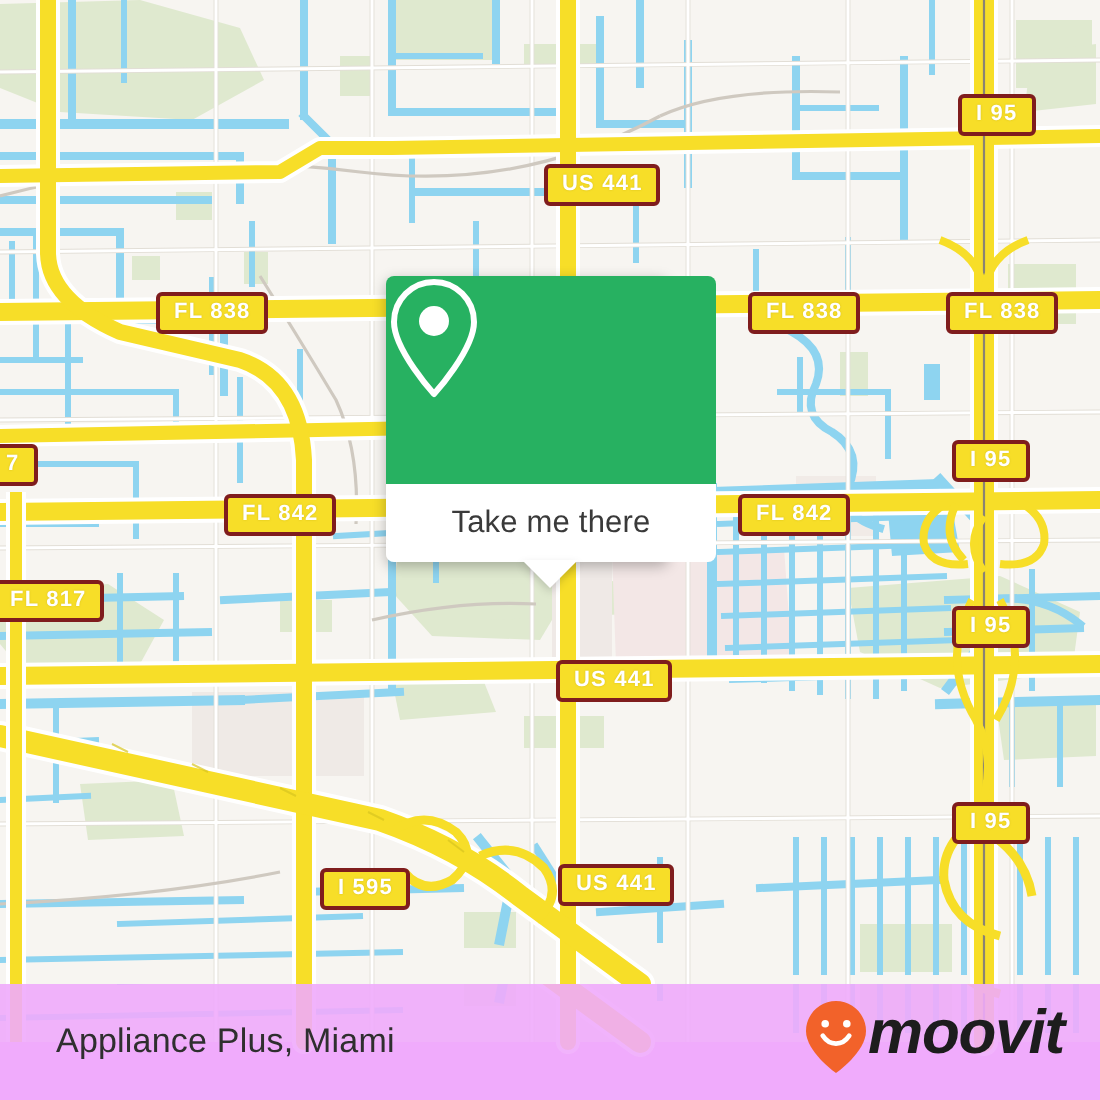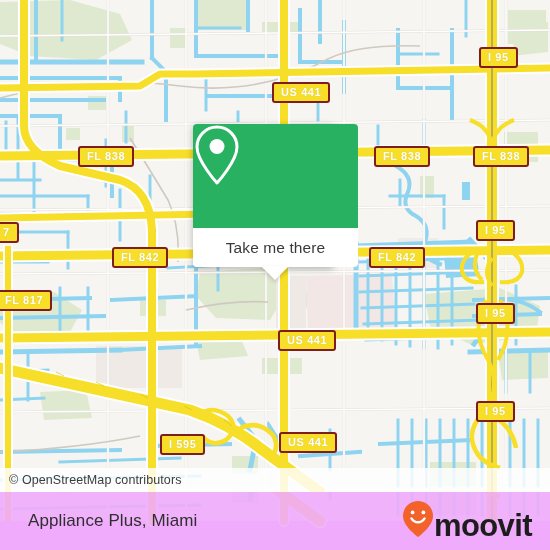--- a/index.html
+++ b/index.html
@@ -36,21 +36,21 @@
     position:absolute;left:0;bottom:0;width:550px;height:24px;
     background:rgba(255,255,255,.82);
     display:flex;align-items:center;
   }
   .attrib span{
     font-size:12.5px;color:#3c3c3c;padding-left:9px;letter-spacing:.1px;
   }
 
   
   .card{
-    position:absolute;left:193px;top:124px;width:141px;height:143px;
+    position:absolute;left:193px;top:138px;width:141px;height:143px;
     border-radius:4px;
     box-shadow:0 2px 7px rgba(0,0,0,.28);
     overflow:visible;
   }
   .card-top{
     position:absolute;left:0;top:0;width:165px;height:104px;
     background:#27b161;
     border-radius:4px 4px 0 0;
     display:flex;align-items:center;justify-content:center;
   }
@@ -76,21 +76,21 @@
     position:absolute;left:0;top:492px;width:550px;height:58px;
     background:#f0abfc;overflow:hidden;
   }
   .footer-wm{position:absolute;left:0;top:-492px;opacity:.10;}
   .footer-title{
     position:absolute;left:28px;top:50%;transform:translateY(-50%);
     font-size:17px;color:#2f2f2f;letter-spacing:.1px;
   }
   .brand{
     position:absolute;right:18px;top:50%;transform:translateY(-50%);
-    display:flex;align-items:flex-end;gap:1px;
+    display:flex;align-items:flex-start;gap:1px;font-style:italic;
   }
   .brand-word{
     font-size:31px;font-weight:bold;color:#1d1d1d;letter-spacing:-.6px;
     line-height:31px;
   }
 </style>
 </head>
 <body>
 
 <div id="app">
@@ -380,23 +380,20 @@
             <circle cx="24" cy="22.5" r="7.5" fill="#ffffff"></circle>
           </svg>
         </span>
       </div>
       <div class="card-bottom">
         <span>Take me there</span>
       </div>
       <div class="tail"></div>
     </div>
 
-    <div class="attrib">
-      <span>© OpenStreetMap contributors</span>
-    </div>
   </div>
 
   <div class="footer">
     <svg class="footer-wm" width="550" height="550" viewBox="0 0 550 492">
       <use href="#mapart"></use>
     </svg>
     <div class="footer-title">Appliance Plus, Miami</div>
     <div class="brand">
       <span>
         <svg width="30" height="36" viewBox="0 0 30 36" xmlns="http://www.w3.org/2000/svg">

